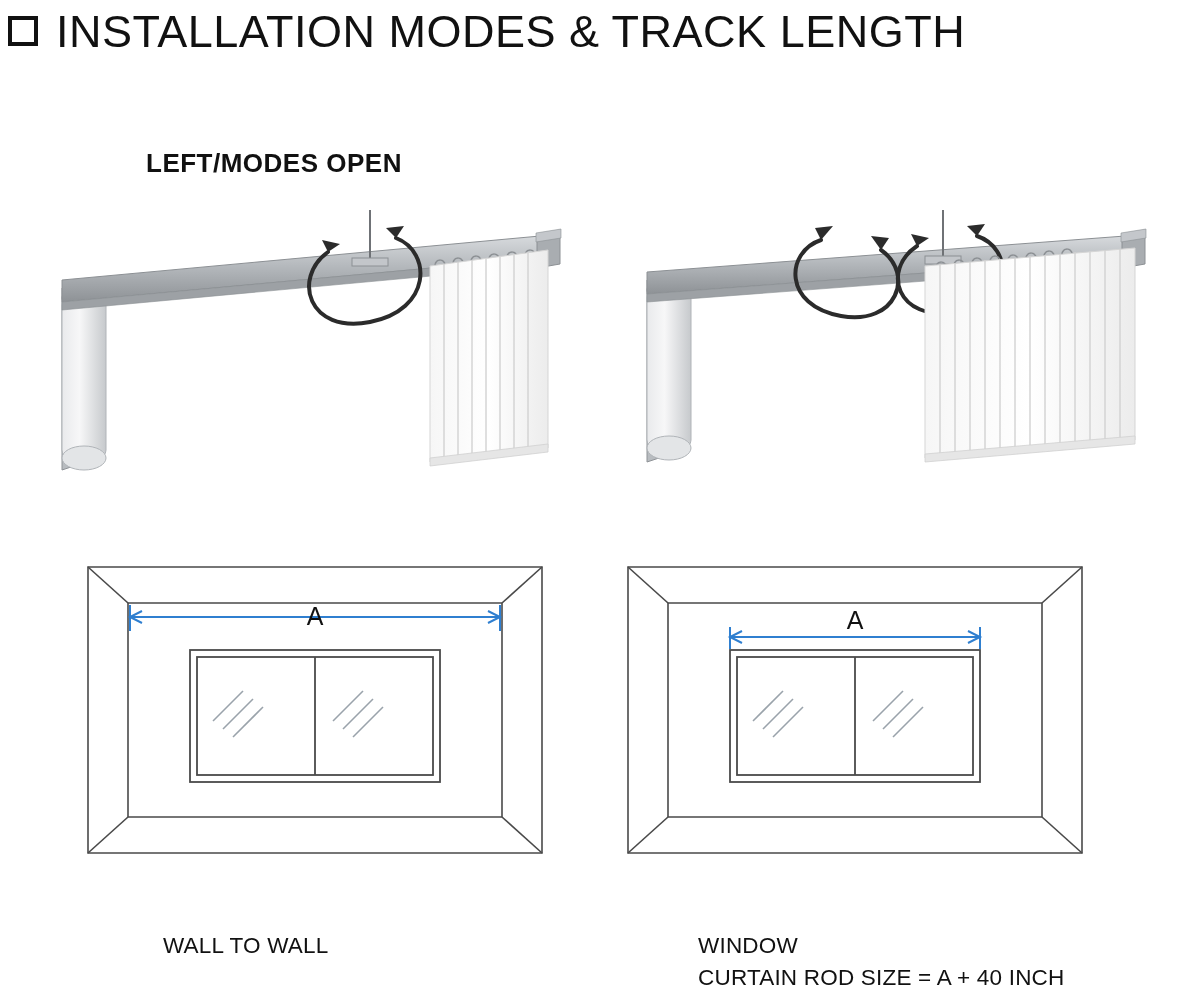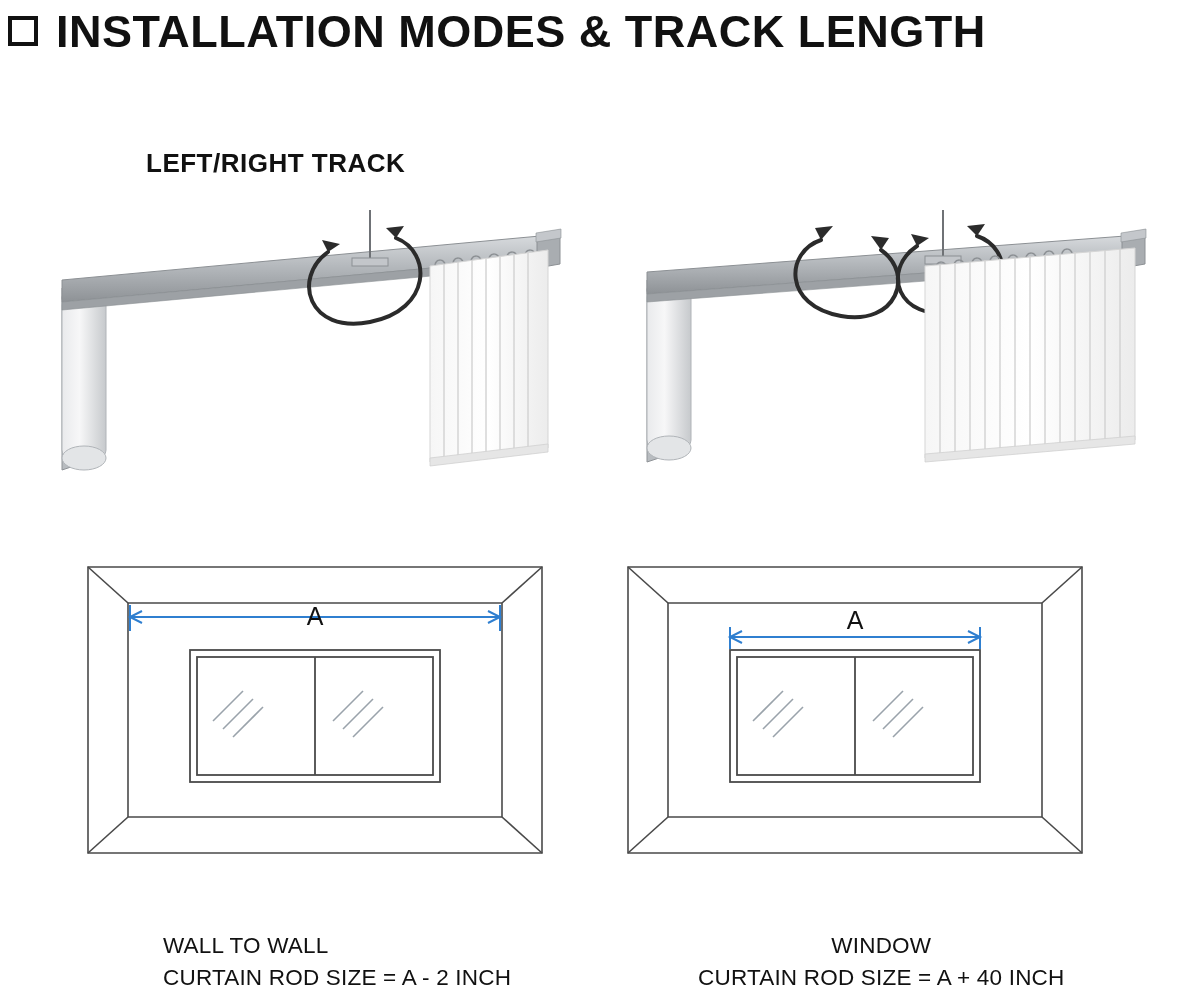--- a/index.html
+++ b/index.html
@@ -36,21 +36,21 @@
   .header-bullet {
     width: 30px;
     height: 30px;
     border: 4px solid #111;
     box-sizing: border-box;
     margin-right: 18px;
     flex: 0 0 auto;
   }
   .header-title {
     font-size: 45px;
-    font-weight: bold;
+    font-weight: normal;
     letter-spacing: 0.5px;
     white-space: nowrap;
     line-height: 1;
   }
 
   
   .mode-title {
     position: absolute;
     font-size: 26px;
     font-weight: bold;
@@ -73,34 +73,34 @@
 
   
   .caption {
     position: absolute;
     font-size: 22.5px;
     line-height: 1.42;
     white-space: nowrap;
     letter-spacing: 0.2px;
   }
   #caption-left { left: 163px; top: 930px; }
-  #caption-right { left: 698px; top: 930px; text-align: center; }
+  #caption-right { left: 698px; top: 930px; }
   .caption div { display: block; }
 </style>
 </head>
 <body>
 
 <div class="page">
 
   <div class="header">
     <div class="header-bullet"></div>
     <div class="header-title">INSTALLATION MODES &amp; TRACK LENGTH</div>
   </div>
 
-  <div class="mode-title" id="title-left">LEFT/RIGHT TRACK</div>
+  <div class="mode-title" id="title-left">LEFT/MODES OPEN</div>
 
   <div class="illus" id="illus-left">
     <svg width="530" height="300" viewBox="0 0 530 300">
       <defs>
         <linearGradient id="rodGradL" x1="0" y1="0" x2="0" y2="1">
           <stop offset="0%" stop-color="#d7dadd"></stop>
           <stop offset="45%" stop-color="#b5b9bd"></stop>
           <stop offset="100%" stop-color="#8e9296"></stop>
         </linearGradient>
         <linearGradient id="motorGradL" x1="0" y1="0" x2="1" y2="0">
@@ -320,21 +320,20 @@
         <line x1="153" y1="192" x2="183" y2="162"></line>
         <line x1="253" y1="176" x2="283" y2="146"></line>
         <line x1="263" y1="184" x2="293" y2="154"></line>
         <line x1="273" y1="192" x2="303" y2="162"></line>
       </g>
     </svg>
   </div>
 
   <div class="caption" id="caption-left">
     <div>WALL TO WALL</div>
-    <div>CURTAIN ROD SIZE = A - 2 INCH</div>
   </div>
 
   <div class="caption" id="caption-right">
     <div>WINDOW</div>
     <div>CURTAIN ROD SIZE = A + 40 INCH</div>
   </div>
 
 </div>
 
 </body></html>

